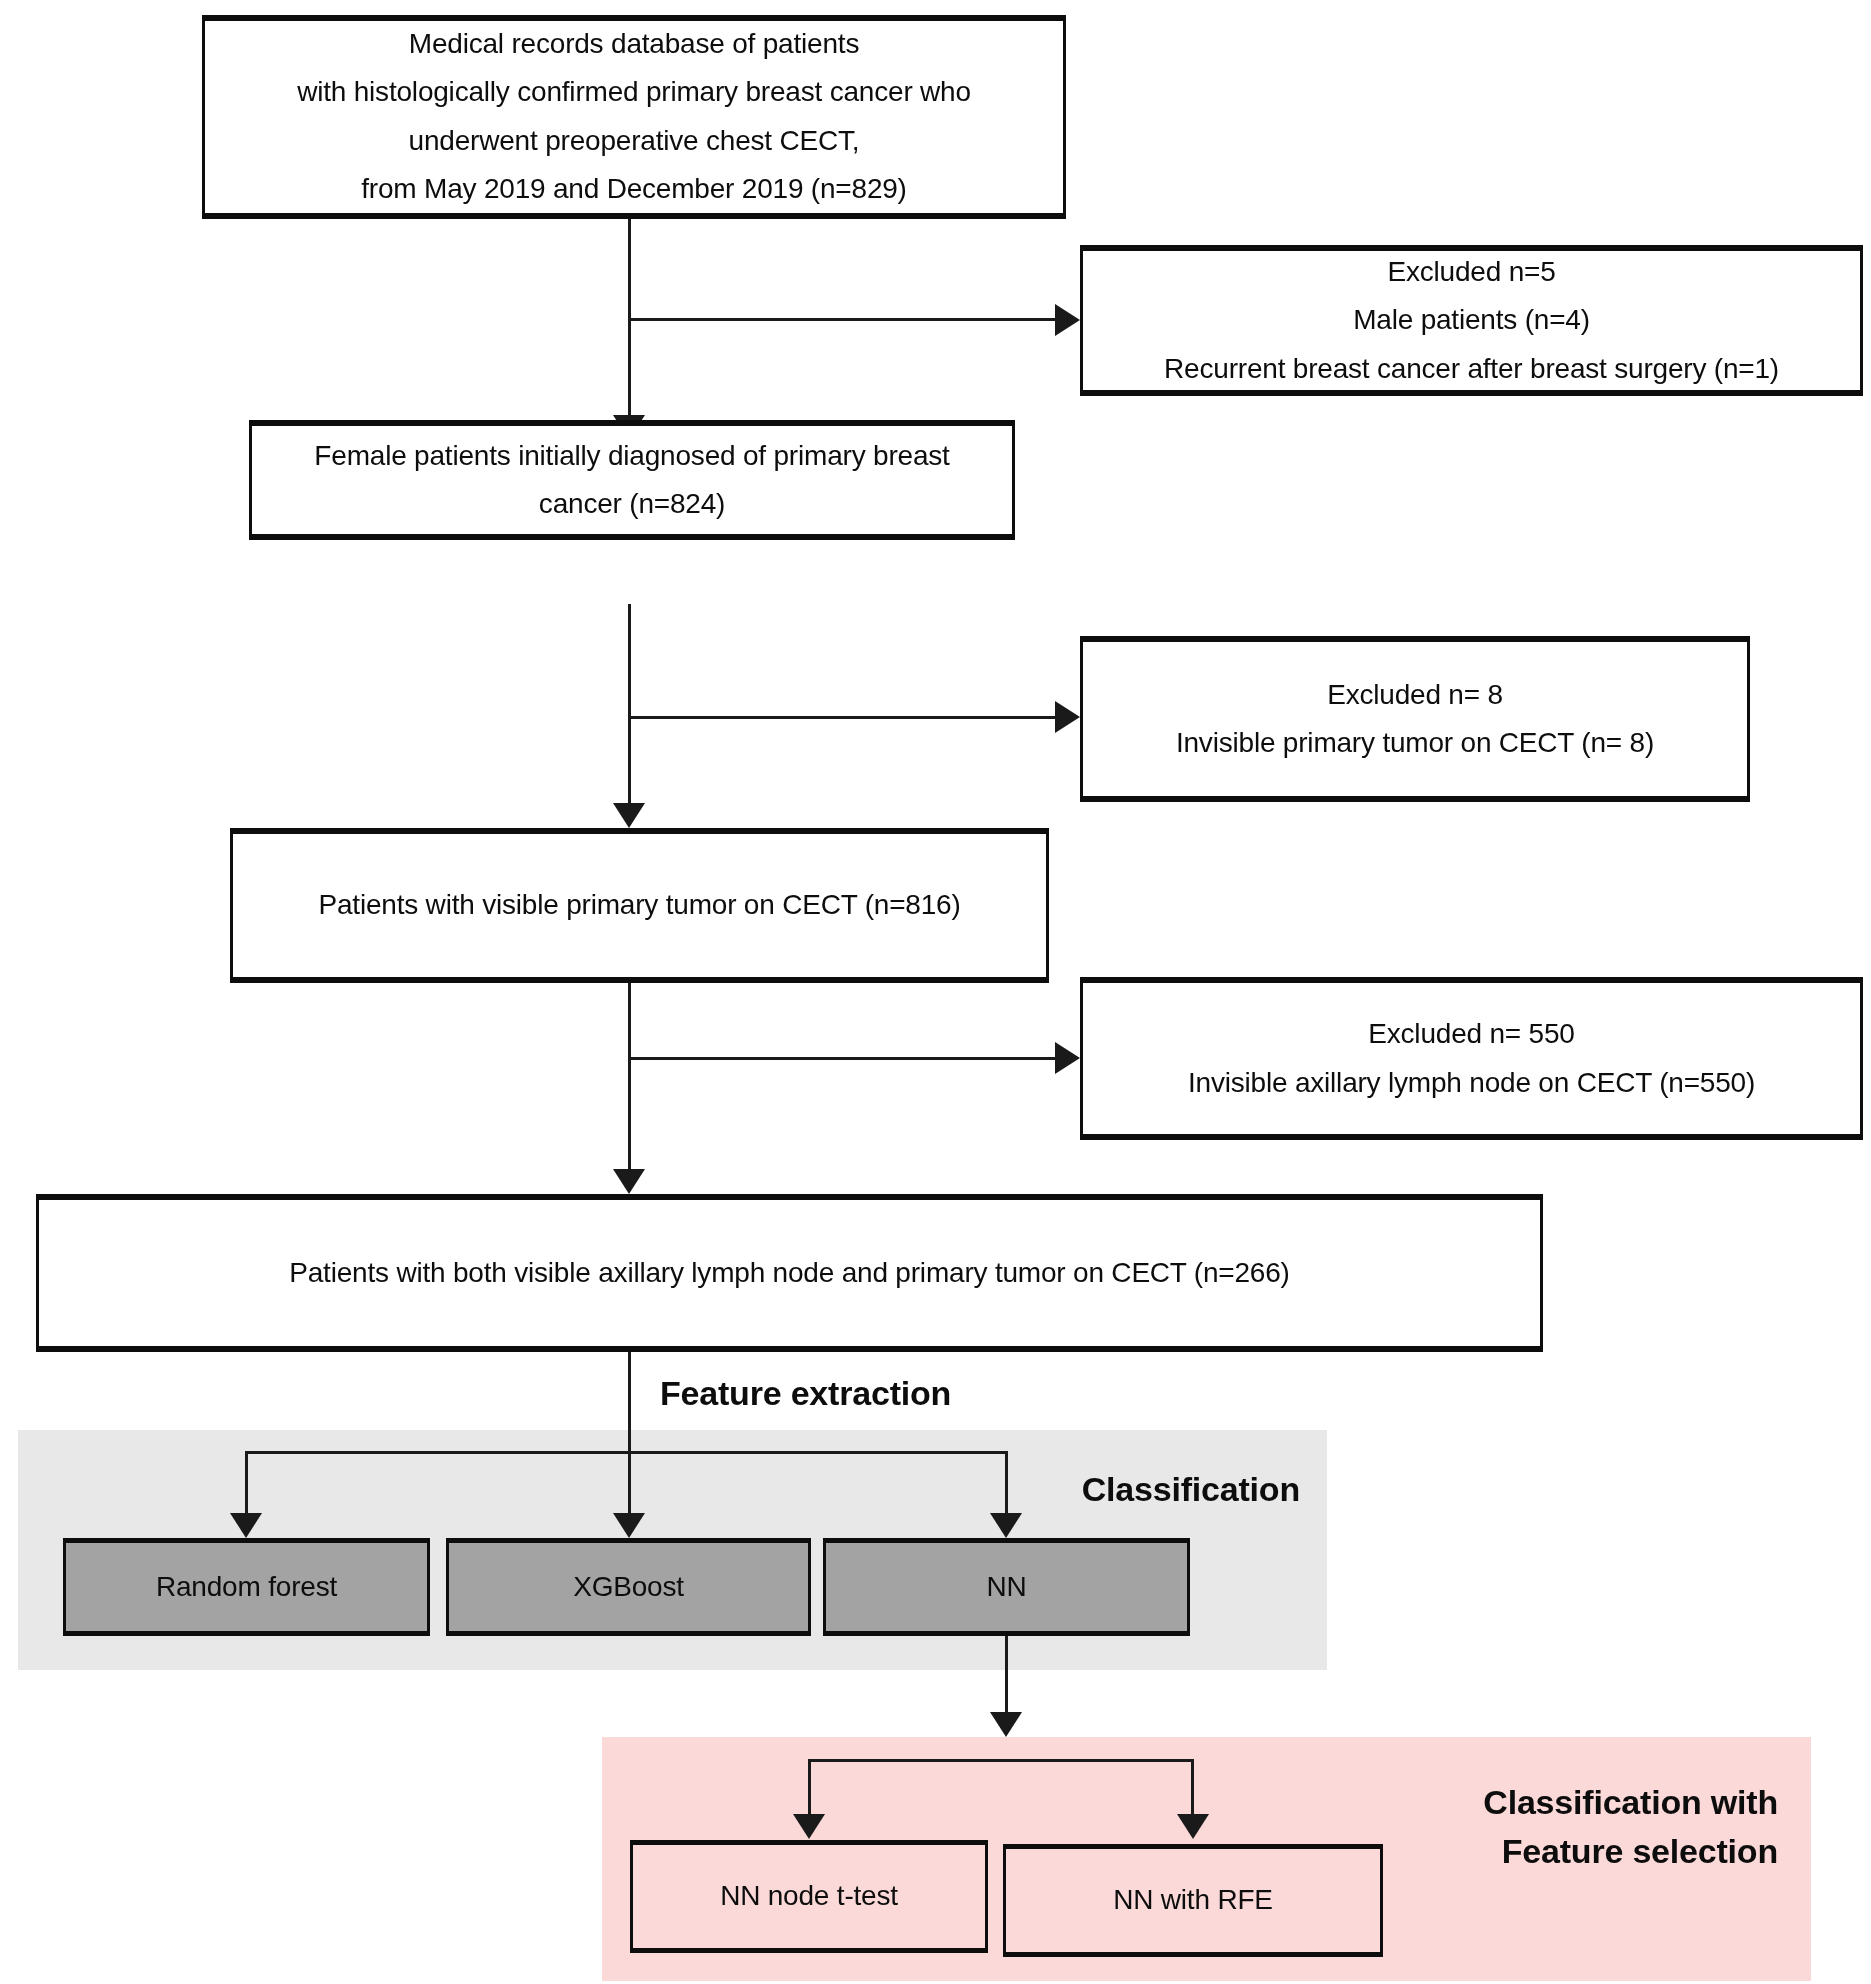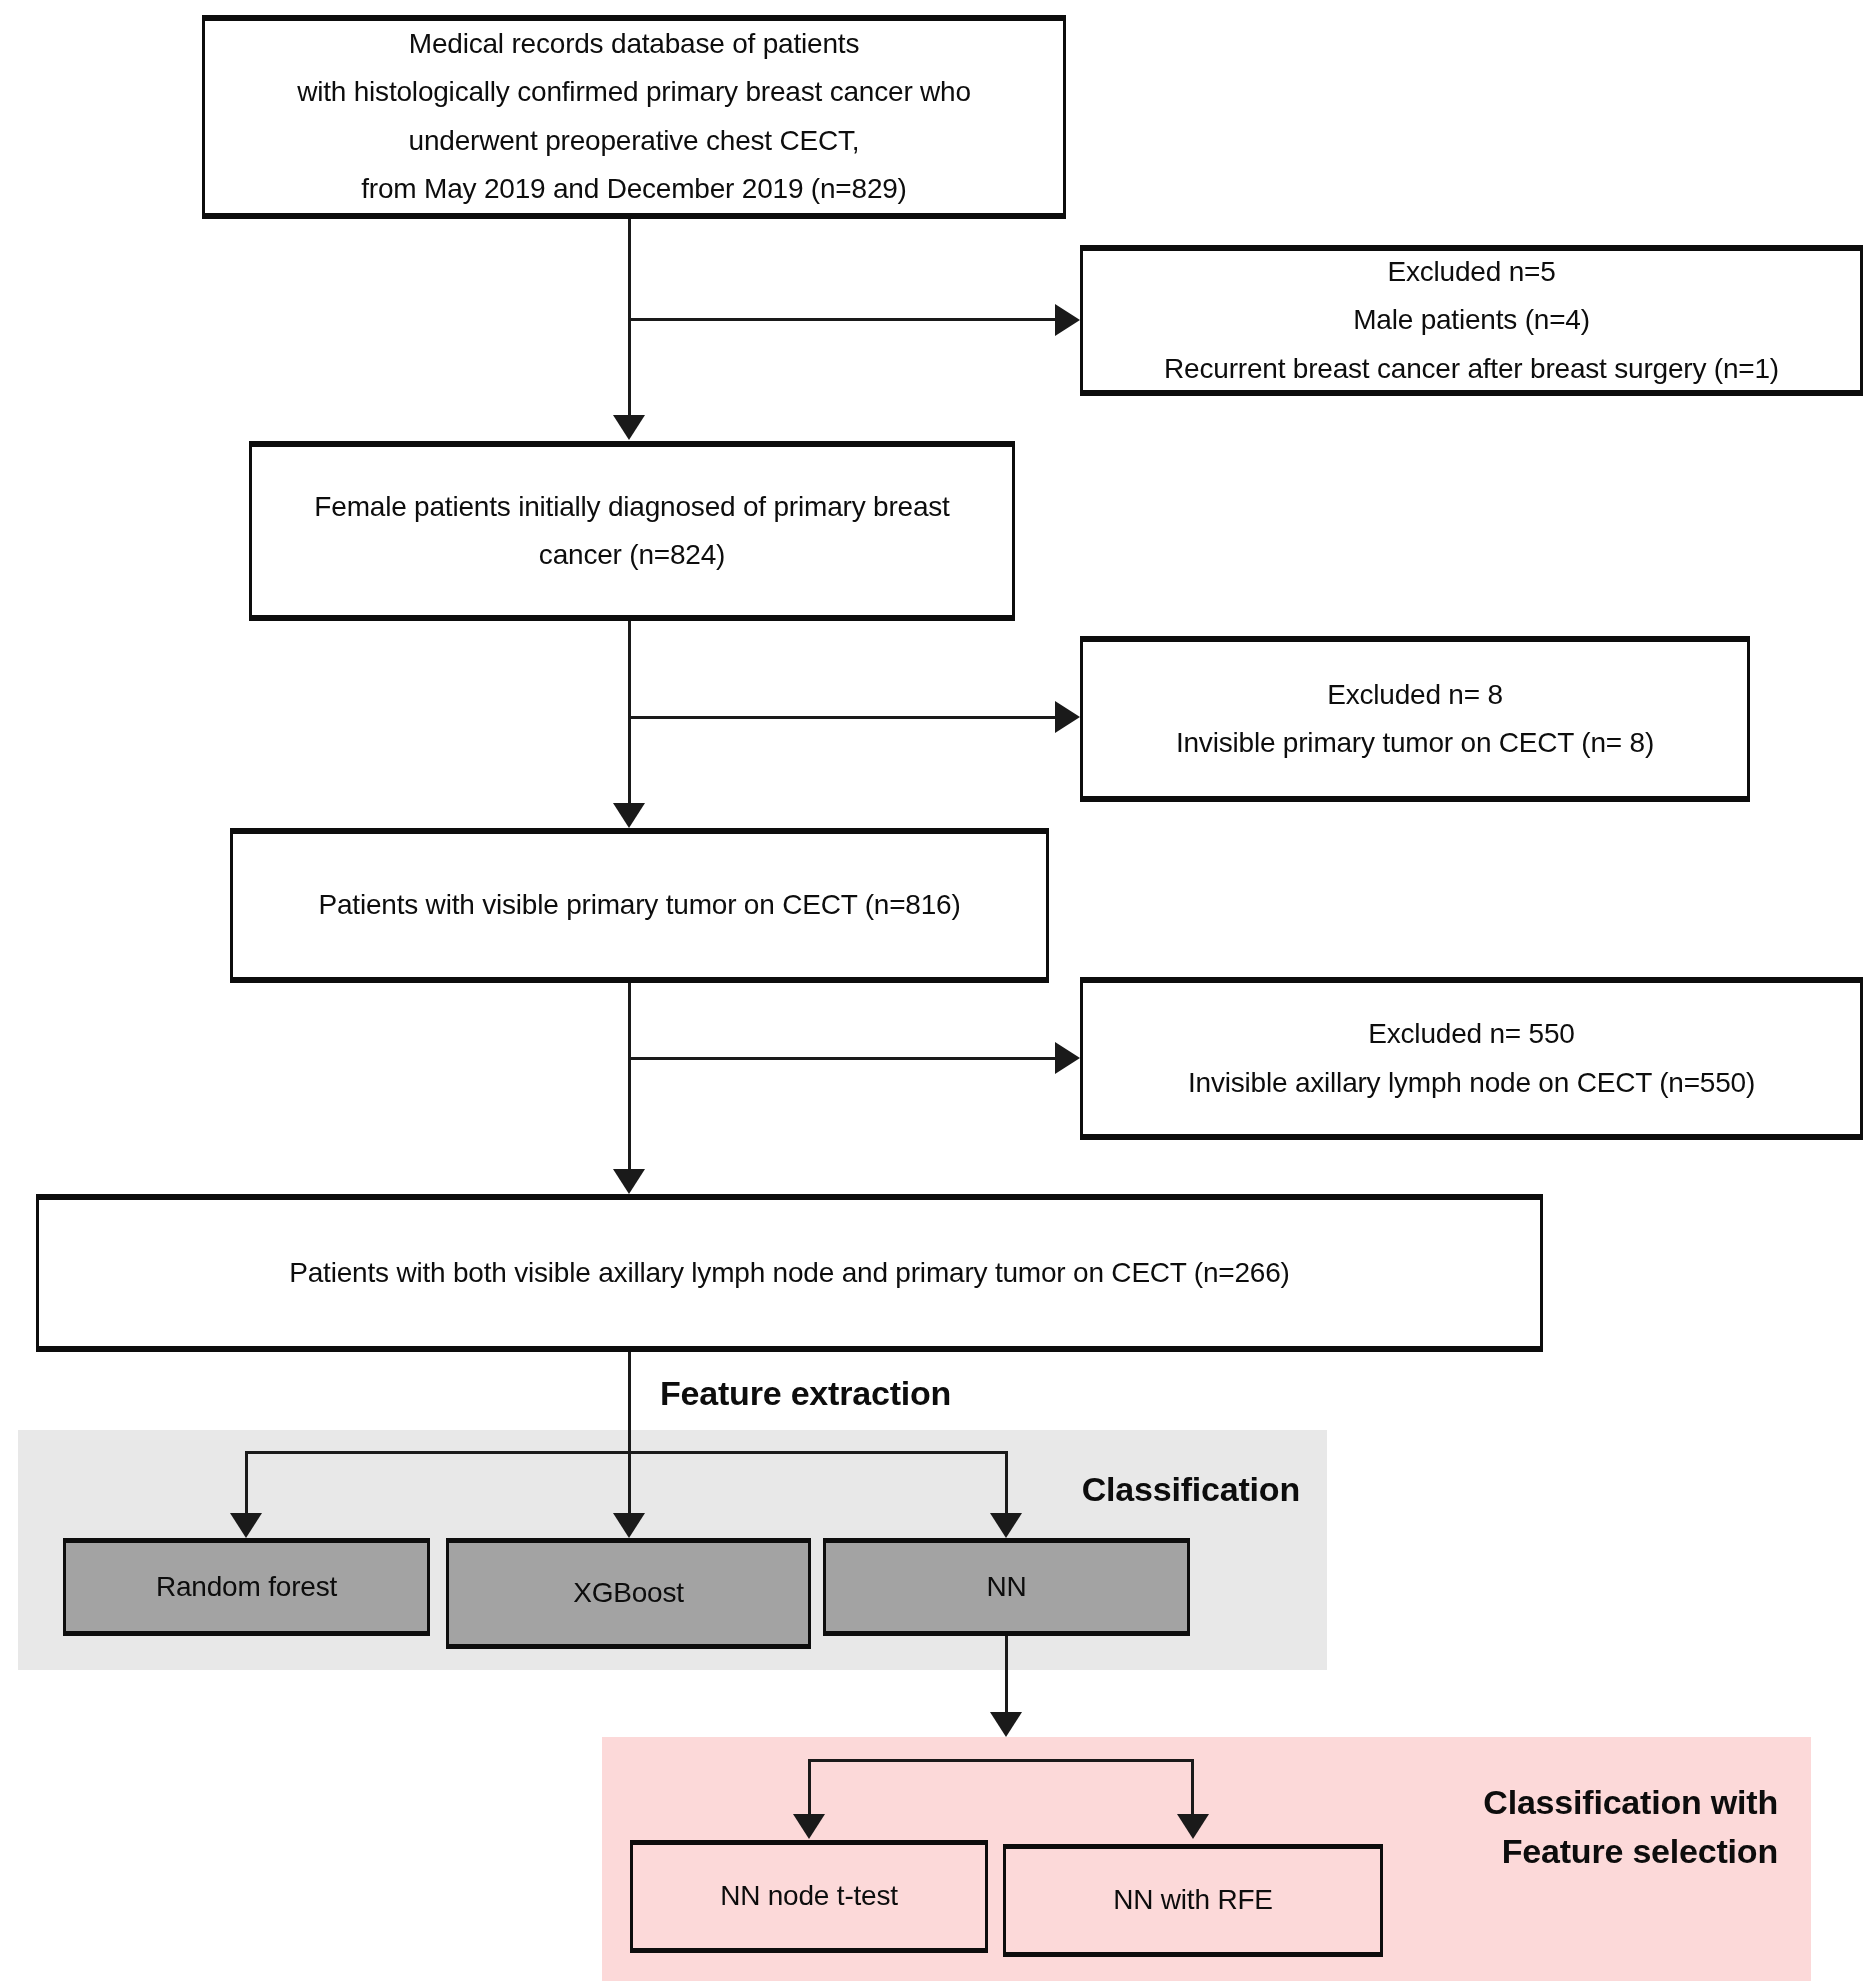--- a/index.html
+++ b/index.html
@@ -52,21 +52,21 @@
 underwent preoperative chest CECT,
 from May 2019 and December 2019 (n=829)</div>
   </div>
 
   <div class="fbox" style="left:1080px;top:245px;width:783px;height:151px">
     <div class="txt">Excluded n=5
 Male patients (n=4)
 Recurrent breast cancer after breast surgery (n=1)</div>
   </div>
 
-  <div class="fbox" style="left:249px;top:441px;width:766px;height:180px">
+  <div class="fbox" style="left:249px;top:420px;width:766px;height:120px">
     <div class="txt">Female patients initially diagnosed of primary breast
 cancer (n=824)</div>
   </div>
 
   <div class="fbox" style="left:1080px;top:636px;width:670px;height:166px">
     <div class="txt">Excluded n= 8
 Invisible primary tumor on CECT (n= 8)</div>
   </div>
 
   <div class="fbox" style="left:230px;top:828px;width:819px;height:155px">
@@ -78,21 +78,21 @@
 Invisible axillary lymph node on CECT (n=550)</div>
   </div>
 
   <div class="fbox" style="left:36px;top:1194px;width:1507px;height:158px">
     <div class="txt">Patients with both visible axillary lymph node and primary tumor on CECT (n=266)</div>
   </div>
 
   <div class="fbox graybg" style="left:63px;top:1538px;width:367px;height:98px">
     <div class="txt">Random forest</div>
   </div>
-  <div class="fbox graybg" style="left:446px;top:1538px;width:365px;height:111px">
+  <div class="fbox graybg" style="left:446px;top:1538px;width:365px;height:98px">
     <div class="txt">XGBoost</div>
   </div>
   <div class="fbox graybg" style="left:823px;top:1538px;width:367px;height:98px">
     <div class="txt">NN</div>
   </div>
 
   <div class="fbox pinkbg" style="left:630px;top:1840px;width:358px;height:113px">
     <div class="txt">NN node t-test</div>
   </div>
   <div class="fbox pinkbg" style="left:1003px;top:1844px;width:380px;height:113px">

